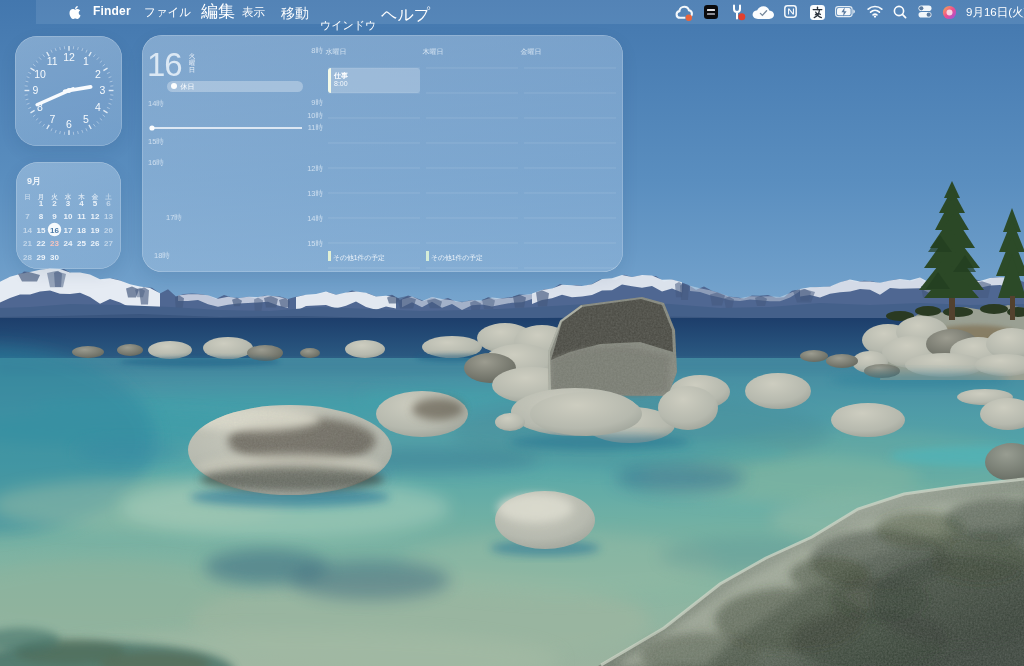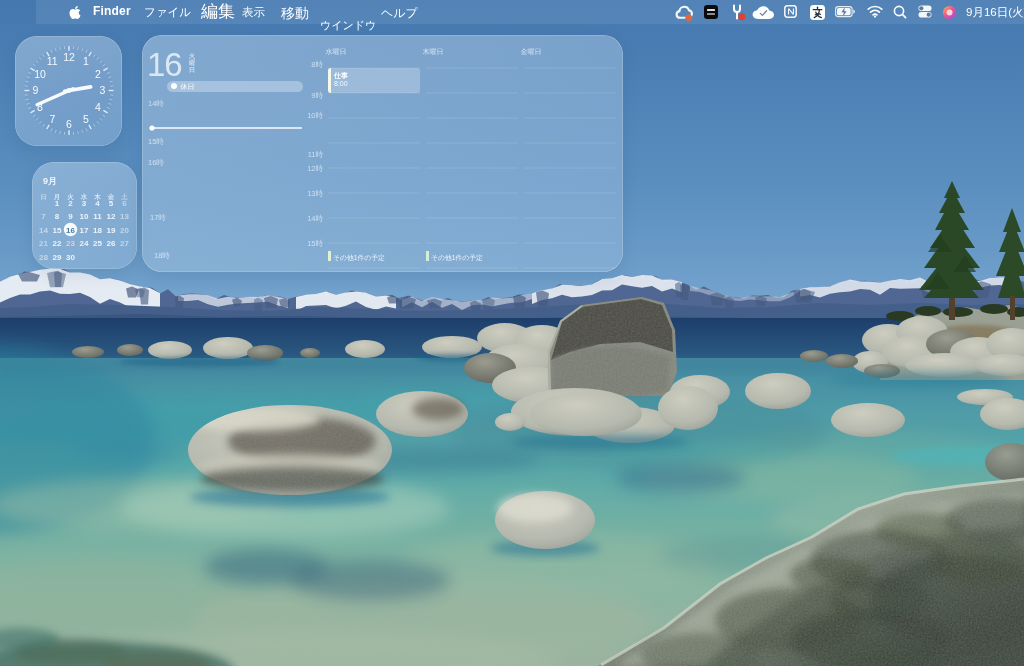--- a/index.html
+++ b/index.html
@@ -7,21 +7,21 @@
   #scene{position:absolute;left:0;top:0;width:1024px;height:666px;}
   
   #menubar{position:absolute;left:0;top:0;width:1024px;height:24px;
     background:rgba(190,214,238,0.13);
     color:#fff;font-size:12px;display:flex;align-items:center;margin-left:36px;}
   
   .widget{position:absolute;border-radius:22px;
     background:linear-gradient(165deg,rgba(186,211,235,0.5),rgba(163,194,226,0.38));
     box-shadow:inset 0 0 0 0.5px rgba(255,255,255,0.35), 0 6px 16px rgba(20,50,90,0.10);}
   #clockw{left:15px;top:36px;width:107px;height:110px;}
-  #calw{left:16px;top:162px;width:105px;height:107px;margin-left:16px;}
+  #calw{left:16px;top:162px;width:105px;height:107px;}
   #schedw{left:142px;top:35px;width:481px;height:237px;border-radius:20px;}
   .hl{position:absolute;font-size:7.5px;color:rgba(238,245,252,0.7)}
   .hr{position:absolute;left:158px;width:23px;text-align:right;font-size:7.5px;color:rgba(238,245,252,0.7)}
   .dh{position:absolute;top:12px;width:40px;text-align:center;font-size:7px;color:rgba(238,245,252,0.8)}
 </style>
 </head>
 <body>
 <svg id="scene" viewBox="0 0 1024 666" preserveAspectRatio="none">
   <defs>
     <linearGradient id="sky" x1="0" y1="0" x2="0" y2="1">
@@ -304,21 +304,21 @@
 <div id="menubar">
   <svg style="position:absolute;left:33px;top:4.5px" width="12" height="15" viewBox="0 0 384 512">
     <path fill="#fff" d="M318.7 268.7c-.2-36.7 16.4-64.4 50-84.8-18.8-26.9-47.2-41.7-84.7-44.6-35.5-2.7-74.3 20.7-88.5 20.7-15 0-49.4-19.7-76.4-19.7C63.3 141.2 4 184.8 4 273.5q0 39.3 14.4 81.2c12.8 36.7 59 126.7 107.2 125.2 25.2-.6 43-17.9 75.8-17.9 31.8 0 48.3 17.9 76.4 17.9 48.6-.7 90.4-82.5 102.6-119.3-65.2-30.7-61.7-90-61.7-91.9zm-56.6-164.2c27.3-32.4 24.8-61.9 24-72.5-24.1 1.4-52 16.4-67.9 34.9-17.5 19.8-27.8 44.3-25.6 71.9 26.1 2 49.9-11.4 69.5-34.3z"></path>
   </svg>
   <span style="position:absolute;left:57px;top:4px;font-weight:bold;letter-spacing:0.2px">Finder</span>
   <span style="position:absolute;left:108px;top:5px;font-size:11.5px">ファイル</span>
   <span style="position:absolute;left:165px;top:0;font-size:17px">編集</span>
   <span style="position:absolute;left:206px;top:5px;font-size:11.5px">表示</span>
   <span style="position:absolute;left:245px;top:5px;font-size:14px">移動</span>
   <span style="position:absolute;left:284px;top:18px;font-size:11px">ウインドウ</span>
-  <span style="position:absolute;left:345px;top:5px;font-size:12px">ヘルプ</span>
+  <span style="position:absolute;left:345px;top:5px;font-size:16px">ヘルプ</span>
 
   <svg style="position:absolute;left:639px;top:3.5px" width="19" height="18" viewBox="0 0 19 18">
     <path fill="none" stroke="#f4f8fb" stroke-width="2.1" d="M10.5 13.8 H5.2 C3 13.8 1.6 12.2 1.6 10.4 C1.6 8.7 2.8 7.4 4.4 7.1 C4.6 4.6 6.7 2.7 9.2 2.7 C11.5 2.7 13.4 4.2 13.9 6.3 C15.6 6.6 16.9 8 16.9 9.8 C16.9 10.8 16.5 11.7 15.8 12.3"></path>
     <circle cx="13.8" cy="13.8" r="3.2" fill="#e8643c"></circle>
   </svg>
   <svg style="position:absolute;left:668px;top:4.5px" width="14" height="14" viewBox="0 0 14 14">
     <rect x="0" y="0" width="14" height="14" rx="3.2" fill="#0b0b0d"></rect>
     <rect x="3" y="4" width="8" height="2" rx="0.5" fill="#dcdce0"></rect>
     <rect x="3" y="8" width="8" height="2" rx="0.5" fill="#8e8e96"></rect>
   </svg>
@@ -537,26 +537,26 @@
 </svg>
 <span style="position:absolute;left:5px;top:13px;font-size:33px;color:rgba(235,243,250,0.85);line-height:1;letter-spacing:-1px;font-weight:400">16</span>
 <div style="position:absolute;left:46px;top:18px;width:8px;font-size:6.5px;color:#edf3fa;line-height:6.8px;text-align:center;overflow:hidden;height:20.5px">火<br>曜<br>日</div>
 <div style="position:absolute;left:24.5px;top:45.5px;width:136px;height:11px;border-radius:5.5px;background:rgba(255,255,255,0.3)">
   <div style="position:absolute;left:4px;top:2.5px;width:6px;height:6px;border-radius:3px;background:#fdfefe"></div>
   <span style="position:absolute;left:14px;top:1.5px;font-size:7px;color:#fff">休日</span>
 </div>
 <span class="hl" style="left:6px;top:63.5px">14時</span>
 <span class="hl" style="left:6px;top:101.5px">15時</span>
 <span class="hl" style="left:6px;top:123px">16時</span>
-<span class="hl" style="left:8px;top:177.5px">17時</span>
+<span class="hl" style="left:24px;top:177.5px">17時</span>
 <span class="hl" style="left:12px;top:215.5px">18時</span>
-<span class="hr" style="top:25px">8時</span>
-<span class="hr" style="top:56px">9時</span>
+<span class="hr" style="top:11px">8時</span>
+<span class="hr" style="top:63px">9時</span>
 <span class="hr" style="top:76px">10時</span>
-<span class="hr" style="top:115px">11時</span>
+<span class="hr" style="top:88px">11時</span>
 <span class="hr" style="top:128.7px">12時</span>
 <span class="hr" style="top:153.7px">13時</span>
 <span class="hr" style="top:178.7px">14時</span>
 <span class="hr" style="top:203.7px">15時</span>
 <span class="dh" style="left:174px">水曜日</span>
 <span class="dh" style="left:271px">木曜日</span>
 <span class="dh" style="left:369px">金曜日</span>
 <div style="position:absolute;left:186px;top:33px;width:92px;height:25px;border-radius:3px;background:rgba(255,255,255,0.24);overflow:hidden">
   <div style="position:absolute;left:0;top:0;width:2.5px;height:25px;background:#f4fae8"></div>
   <span style="position:absolute;left:6px;top:2.5px;font-size:7px;font-weight:bold;color:#fbfdff">仕事</span>

